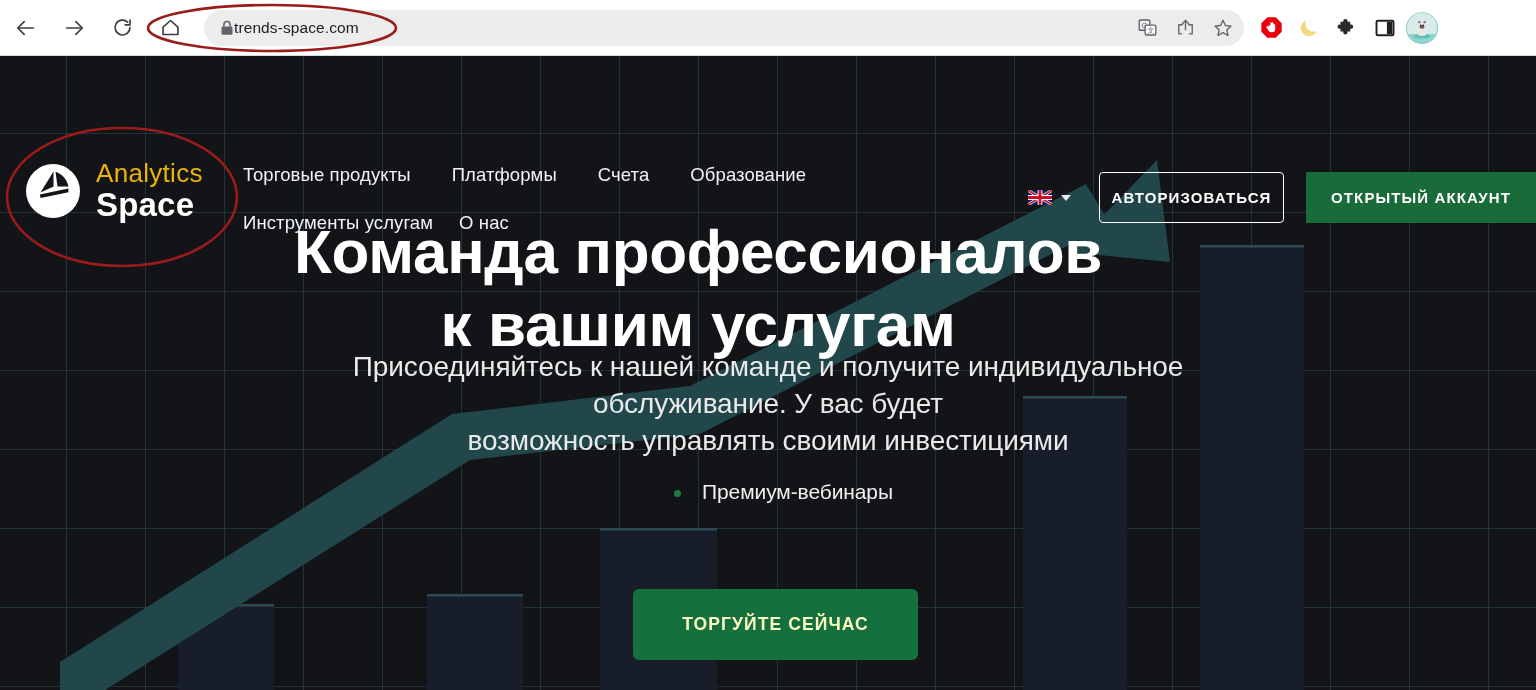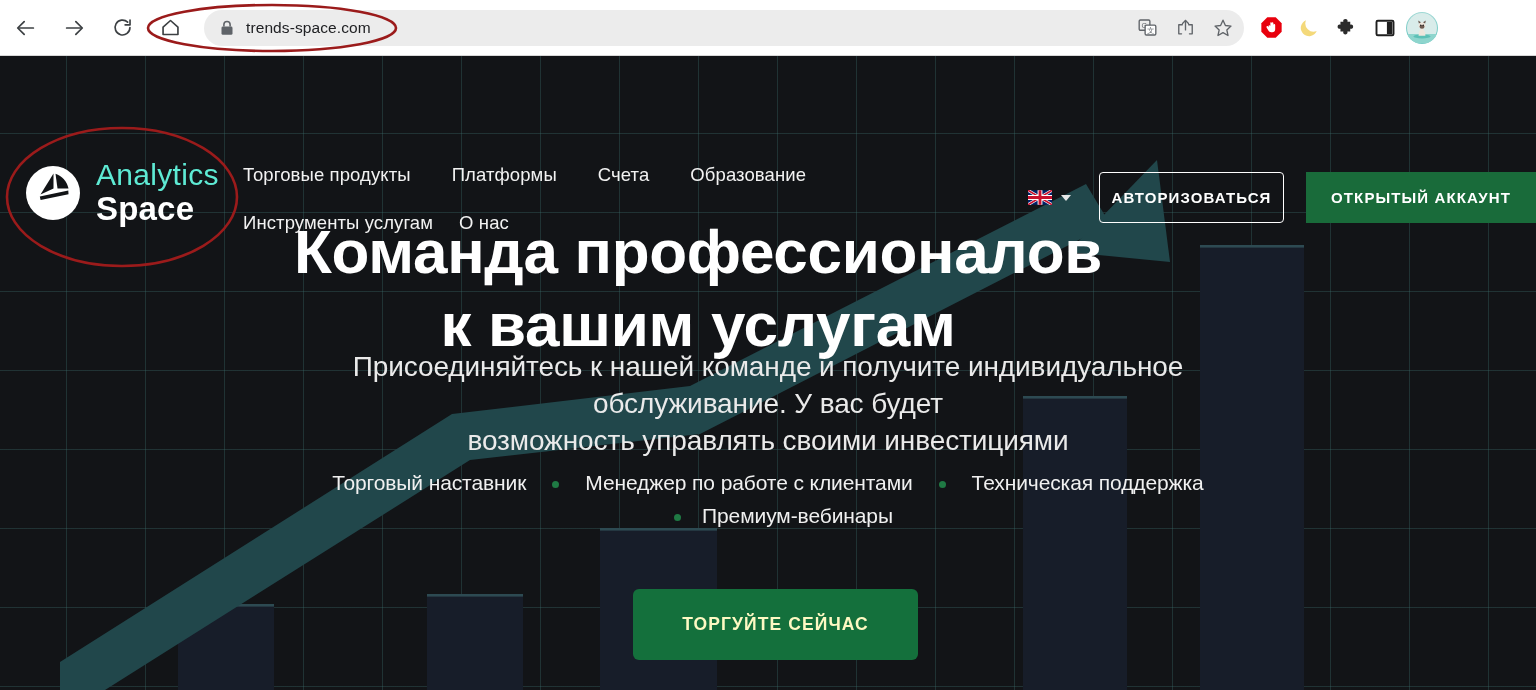--- a/index.html
+++ b/index.html
@@ -27,21 +27,21 @@
   #omnibox{
     position:relative;
     flex:1 1 auto;
     height:36px; margin-left:14px; margin-right:8px;
     background:#ececec; border-radius:18px;
     display:flex; align-items:center;
     max-width:1040px;
   }
   #lock-icon{ margin-left:16px; width:14px; height:16px; flex:0 0 auto; }
   #url-text{
-    margin-left:12px;
+    margin-left:0;
     font-size:15.5px; color:#202124; letter-spacing:.1px;
     font-family:"Liberation Sans", sans-serif;
     white-space:nowrap;
   }
 
   #omnibox-actions{
     position:absolute; right:0; top:0; height:36px;
     display:flex; align-items:center;
   }
   .omni-icon{
@@ -85,21 +85,21 @@
   #site-header{
     position:absolute; left:0; top:0; width:1536px; height:180px;
   }
   #logo{
     position:absolute; left:24px; top:104px;
     display:flex; align-items:center; gap:14px;
   }
   #logo-mark{ width:58px; height:58px; flex:0 0 auto; }
   #logo-text{ line-height:1; }
   #logo-line1{
-    font-size:30px; color:#5eead4; font-weight:400; letter-spacing:.3px;
+    font-size:26px; color:#eab308; font-weight:400; letter-spacing:.3px;
   }
   #logo-line2{
     font-size:33px; color:#fff; font-weight:700; letter-spacing:.2px; margin-top:2px;
   }
 
   #main-nav{
     position:absolute; left:243px; top:108px; width:820px;
   }
   .nav-row{ display:flex; align-items:baseline; }
   .nav-row.row1{ gap:41px; }
@@ -354,27 +354,20 @@
       <span>к вашим услугам</span>
     </h1>
 
     <p id="hero-sub">
       <span>Присоединяйтесь к нашей команде и получите индивидуальное</span><br>
       <span>обслуживание. У вас будет</span><br>
       <span>возможность управлять своими инвестициями</span>
     </p>
 
     <div id="features">
-      <div class="feat-row r1">
-        <span class="feat">Торговый наставник</span>
-        <span class="feat-dot"></span>
-        <span class="feat">Менеджер по работе с клиентами</span>
-        <span class="feat-dot"></span>
-        <span class="feat">Техническая поддержка</span>
-      </div>
       <div class="feat-row r2">
         <span class="feat-dot lead"></span>
         <span class="feat">Премиум-вебинары</span>
       </div>
     </div>
 
     <button id="cta-btn">ТОРГУЙТЕ СЕЙЧАС</button>
   </div>
 </div>
 

